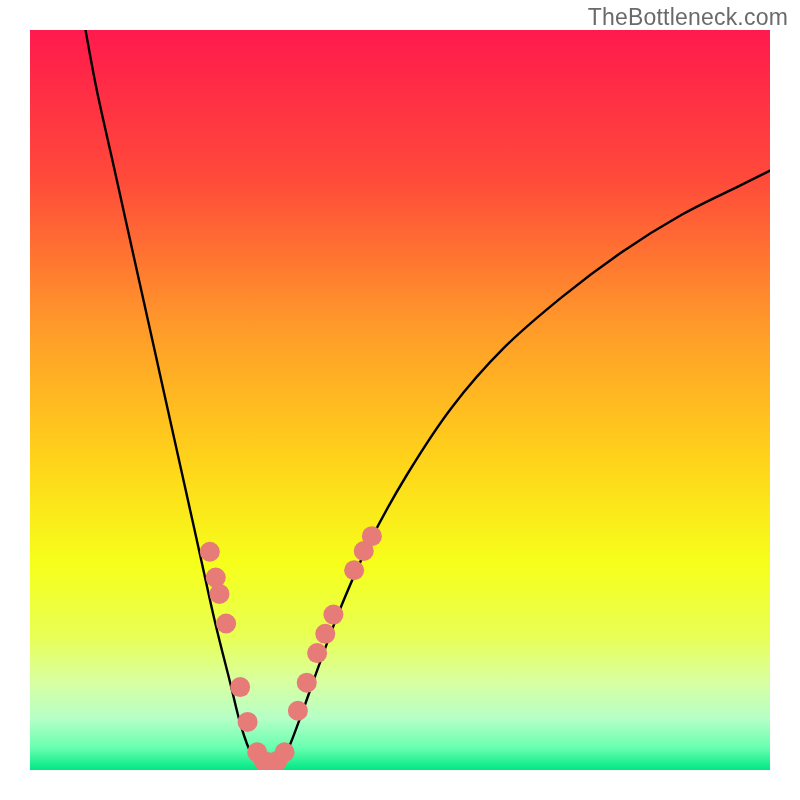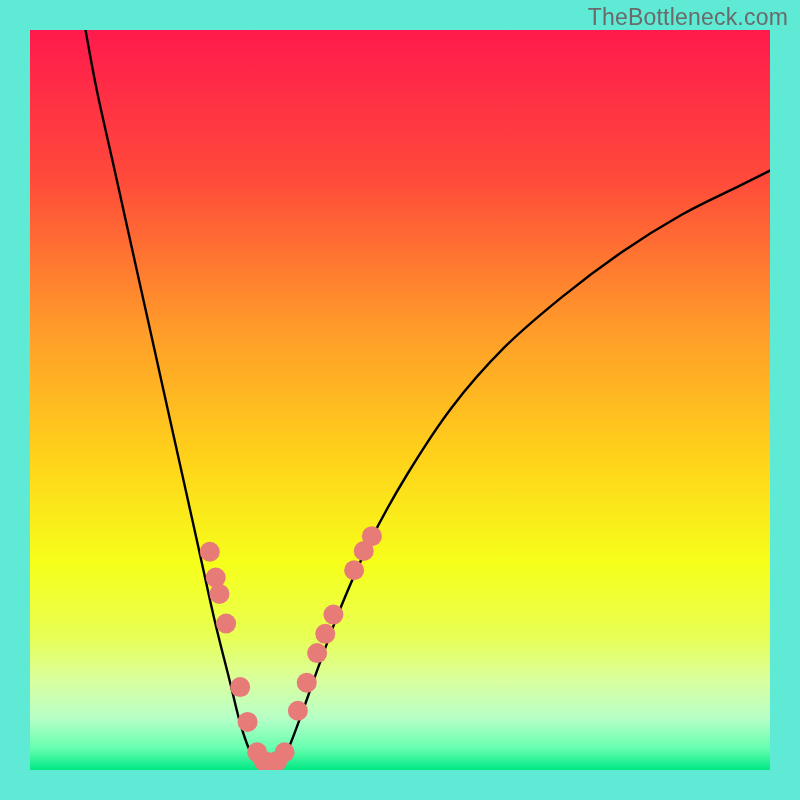--- a/index.html
+++ b/index.html
@@ -8,21 +8,21 @@
     width: 800px;
     height: 800px;
     overflow: hidden;
     background: #000;
     font-family: Arial, Helvetica, sans-serif;
   }
   .frame {
     position: relative;
     width: 800px;
     height: 800px;
-    background: #5eead4;
+    background: #ffffff;
   }
   .plot-area {
     position: absolute;
     left: 30px;
     top: 30px;
     width: 740px;
     height: 740px;
     overflow: hidden;
   }
   .gradient-bg {

